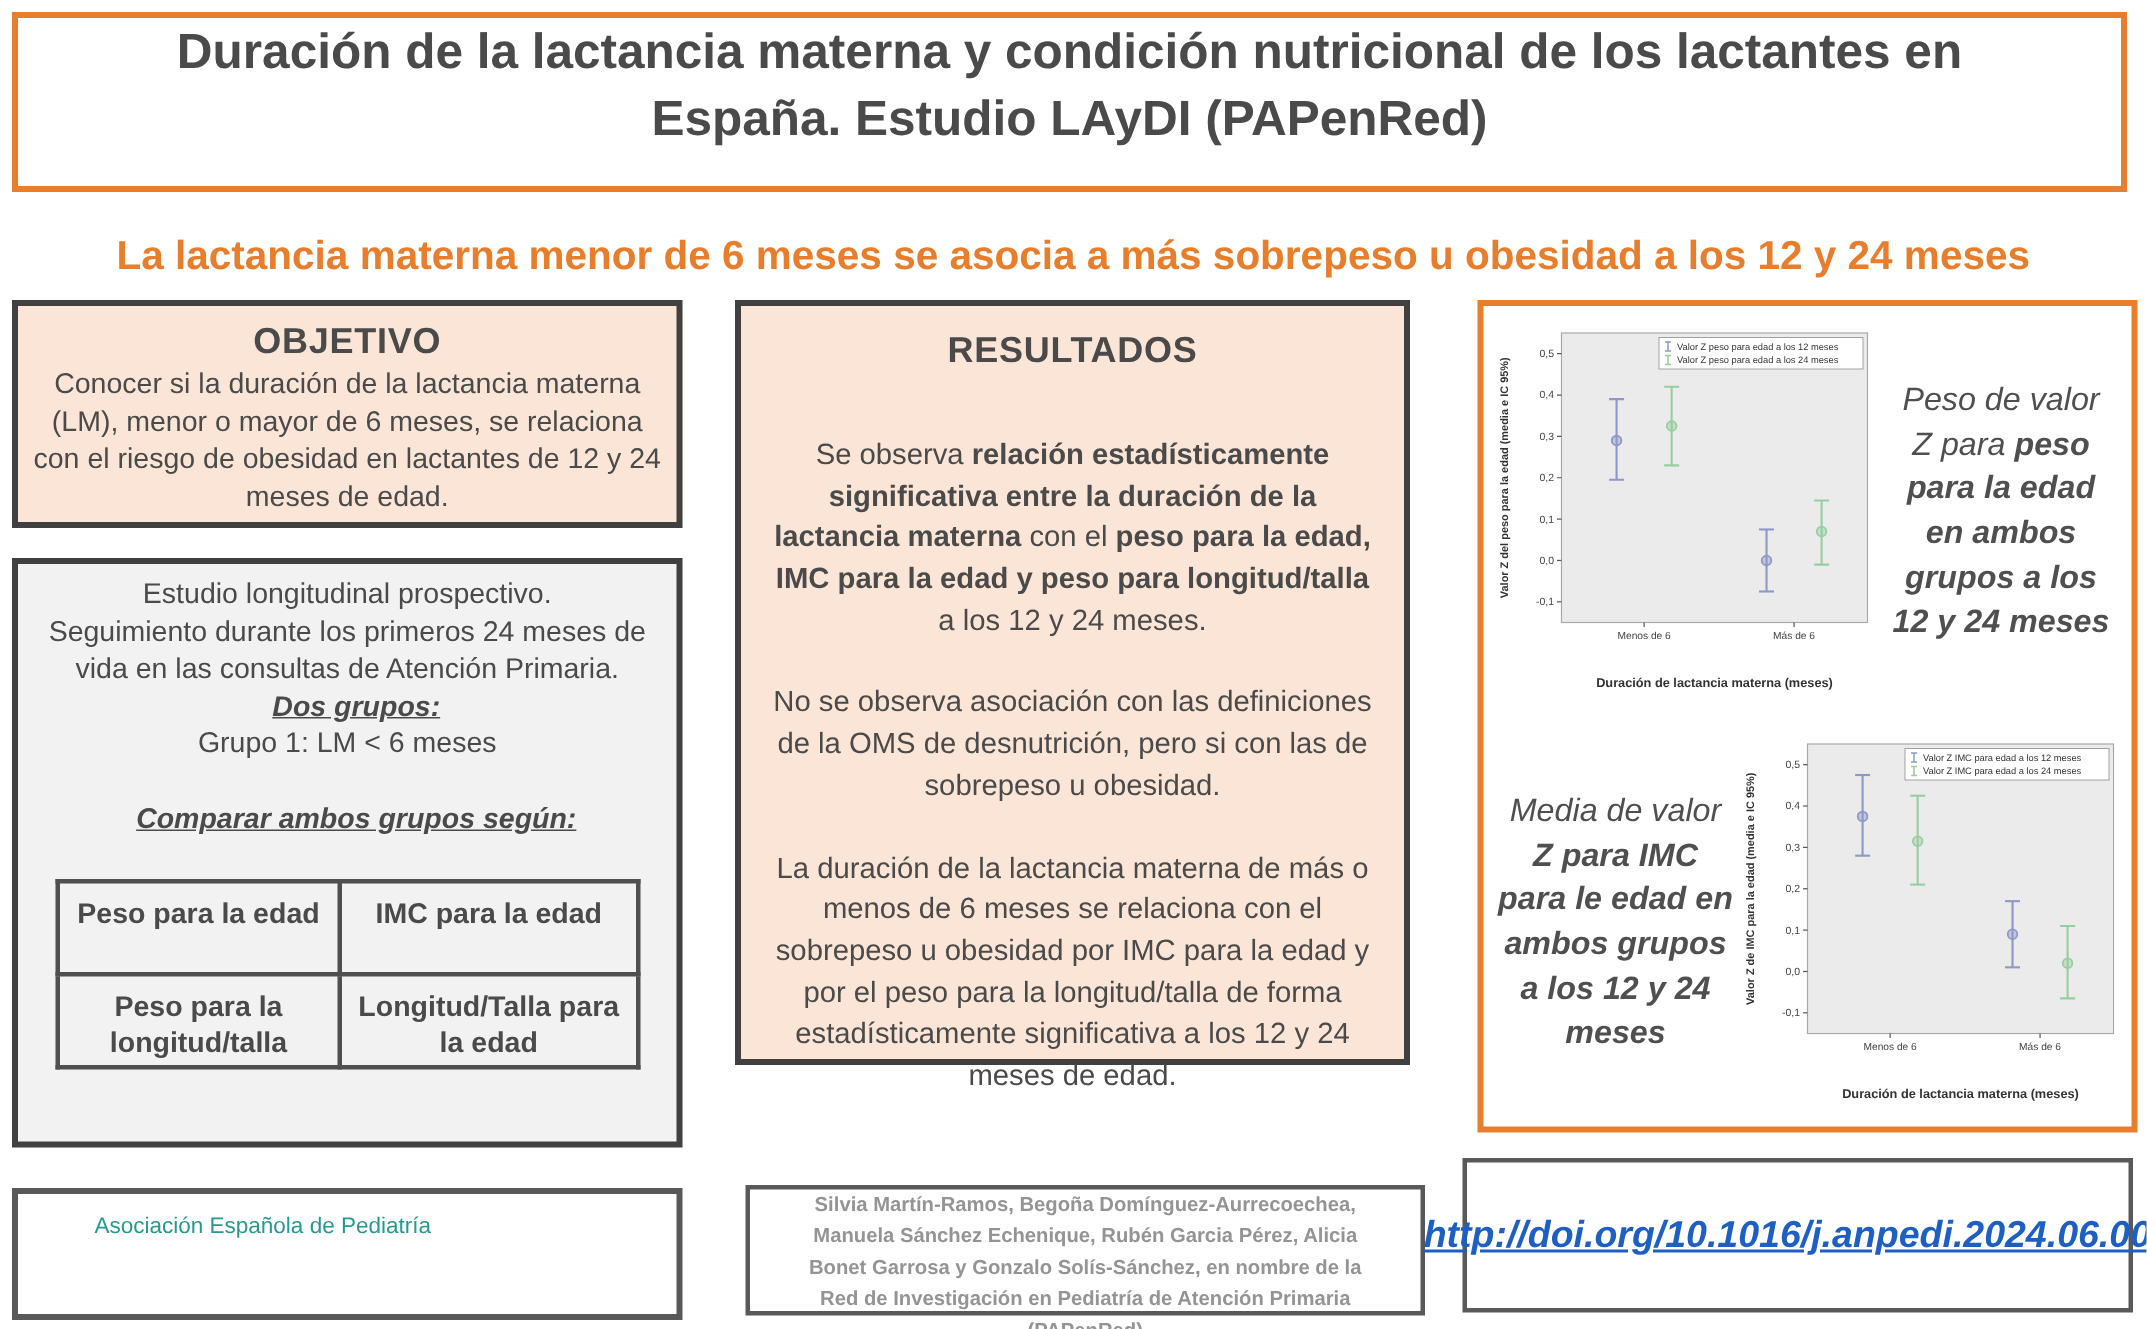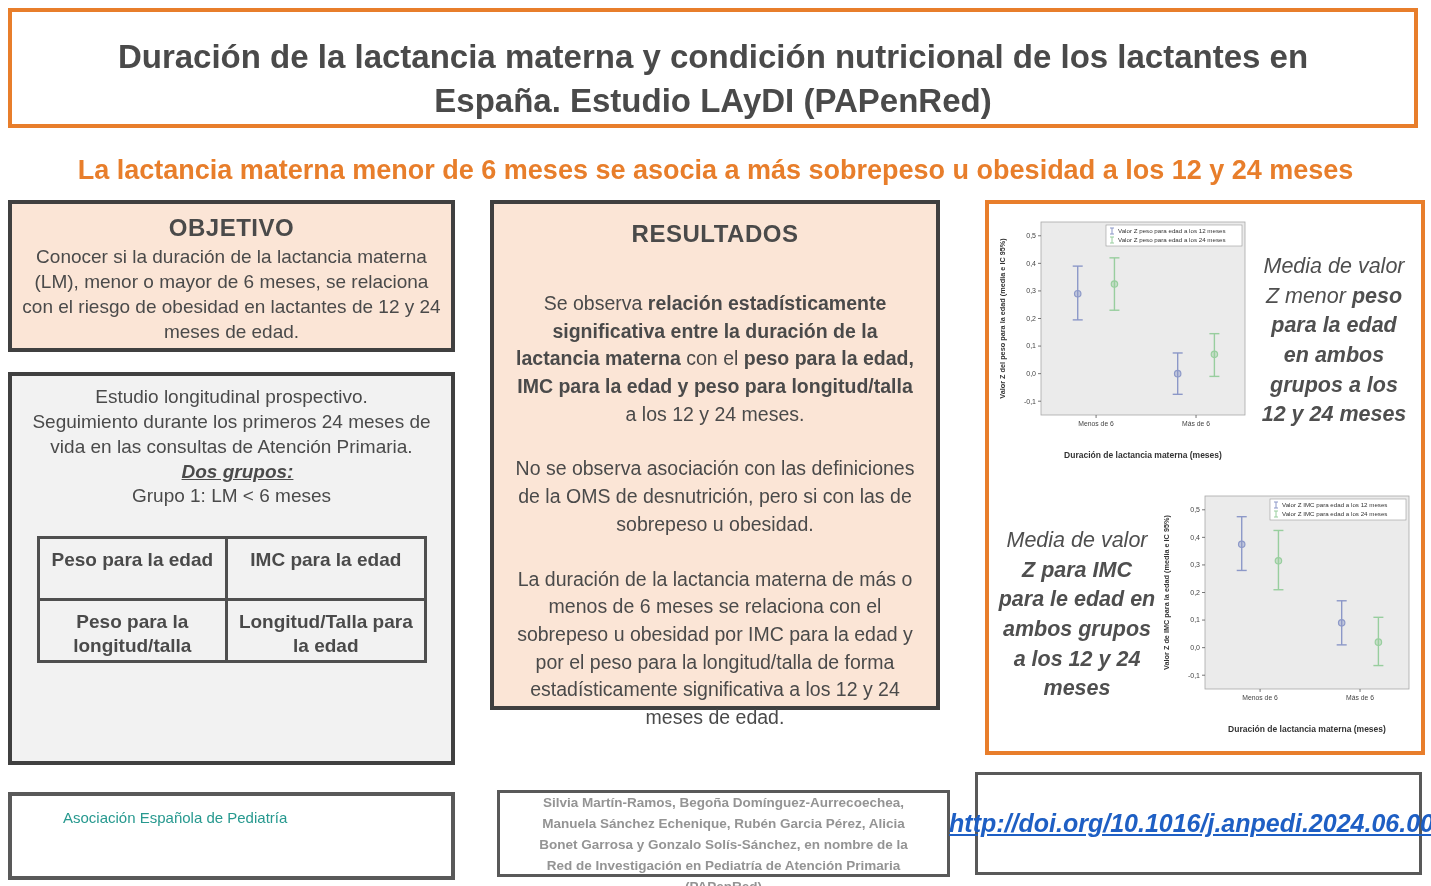--- a/index.html
+++ b/index.html
@@ -1,19 +1,19 @@
 <!DOCTYPE html>
 <html><head>
 <meta charset="utf-8">
 <style>
   * { box-sizing: border-box; margin: 0; padding: 0; }
   html,body { width:1431px; height:886px; background:#fff; font-family:"Liberation Sans",sans-serif; position:relative; }
 
   .title-box { position:absolute; left:8px; top:8px; width:1410px; height:120px;
-    border:4px solid #E87E2B; background:#fff; display:flex; align-items:flex-end; justify-content:center; }
+    border:4px solid #E87E2B; background:#fff; display:flex; align-items:flex-start; justify-content:center; }
   .title-text { font-size:33px; font-weight:bold; color:#4a4a4a; text-align:center; line-height:1.35; padding:0 40px; }
 
   .subtitle { position:absolute; left:0; top:155px; width:1431px; text-align:center;
     font-size:27px; font-weight:bold; color:#E87E2B; }
 
   .panel { position:absolute; border:4px solid #404040; color:#4a4a4a; text-align:center; }
   .panel h2 { font-size:24px; font-weight:bold; letter-spacing:0.5px; }
 
   .objetivo { left:8px; top:200px; width:447px; height:152px; background:#FBE5D6; padding-top:10px; }
   .objetivo p { font-size:19px; line-height:1.32; padding:2px 10px 0 10px; }
@@ -68,20 +68,21 @@
 <div class="panel objetivo">
   <h2>OBJETIVO</h2>
   <p>Conocer si la duración de la lactancia materna (LM), menor o mayor de 6 meses, se relaciona con el riesgo de obesidad en lactantes de 12 y 24 meses de edad.</p>
 </div>
 
 <div class="panel metodo">
   <p>Estudio longitudinal prospectivo.</p>
   <p>Seguimiento durante los primeros 24 meses de vida en las consultas de Atención Primaria.</p>
   <div class="und-ital gap-s">Dos grupos:</div>
   <p>Grupo 1: LM &lt; 6 meses</p>
+  <div class="und-ital gap-m">Comparar ambos grupos según:</div>
   <table>
     <tbody>
         <tr>
       <td>Peso para la edad</td>
       <td>IMC para la edad</td>
     </tr>
     <tr>
       <td>Peso para la longitud/talla</td>
       <td>Longitud/Talla para la edad</td>
     </tr>
@@ -140,21 +141,21 @@
           <line x1="115" y1="18" x2="119" y2="18" stroke="#8C98C8" stroke-width="1"></line>
           <text x="123" y="17.2" font-size="6.2" fill="#333">Valor Z peso para edad a los 12 meses</text>
           <line x1="117" y1="21" x2="117" y2="27" stroke="#98CE9E" stroke-width="1"></line>
           <line x1="115" y1="21" x2="119" y2="21" stroke="#98CE9E" stroke-width="1"></line>
           <line x1="115" y1="27" x2="119" y2="27" stroke="#98CE9E" stroke-width="1"></line>
           <text x="123" y="26.2" font-size="6.2" fill="#333">Valor Z peso para edad a los 24 meses</text>
           <text x="148" y="242" text-anchor="middle" font-size="8.5" font-weight="bold" fill="#333">Duración de lactancia materna (meses)</text>
           <text x="10" y="102.5" text-anchor="middle" font-size="7.3" font-weight="bold" fill="#333" transform="rotate(-90 10 102.5)">Valor Z del peso para la edad (media e IC 95%)</text>
         </svg></div>
     <div class="fig-caption cap-right">
-      <span>Media de valor Z menor </span><span class="bold">peso para la edad en ambos grupos a los 12 y 24 meses</span>
+      <span>Peso de valor Z para </span><span class="bold">peso para la edad en ambos grupos a los 12 y 24 meses</span>
     </div>
   </div>
   <div class="fig-row">
     <div class="fig-caption cap-left">
       <span>Media de valor </span><span class="bold">Z para IMC para le edad en ambos grupos a los 12 y 24 meses</span>
     </div>
     <div class="chart-host"><svg width="262" height="246" viewBox="0 0 262 246">
           <rect x="46" y="6" width="204" height="193" fill="#ebebeb" stroke="#a8a8a8" stroke-width="0.8"></rect>
           <line x1="43" y1="19.785714285714295" x2="46" y2="19.785714285714295" stroke="#555" stroke-width="0.8"></line>
           <text x="41" y="22.085714285714296" text-anchor="end" font-size="7" fill="#444">0,5</text>

